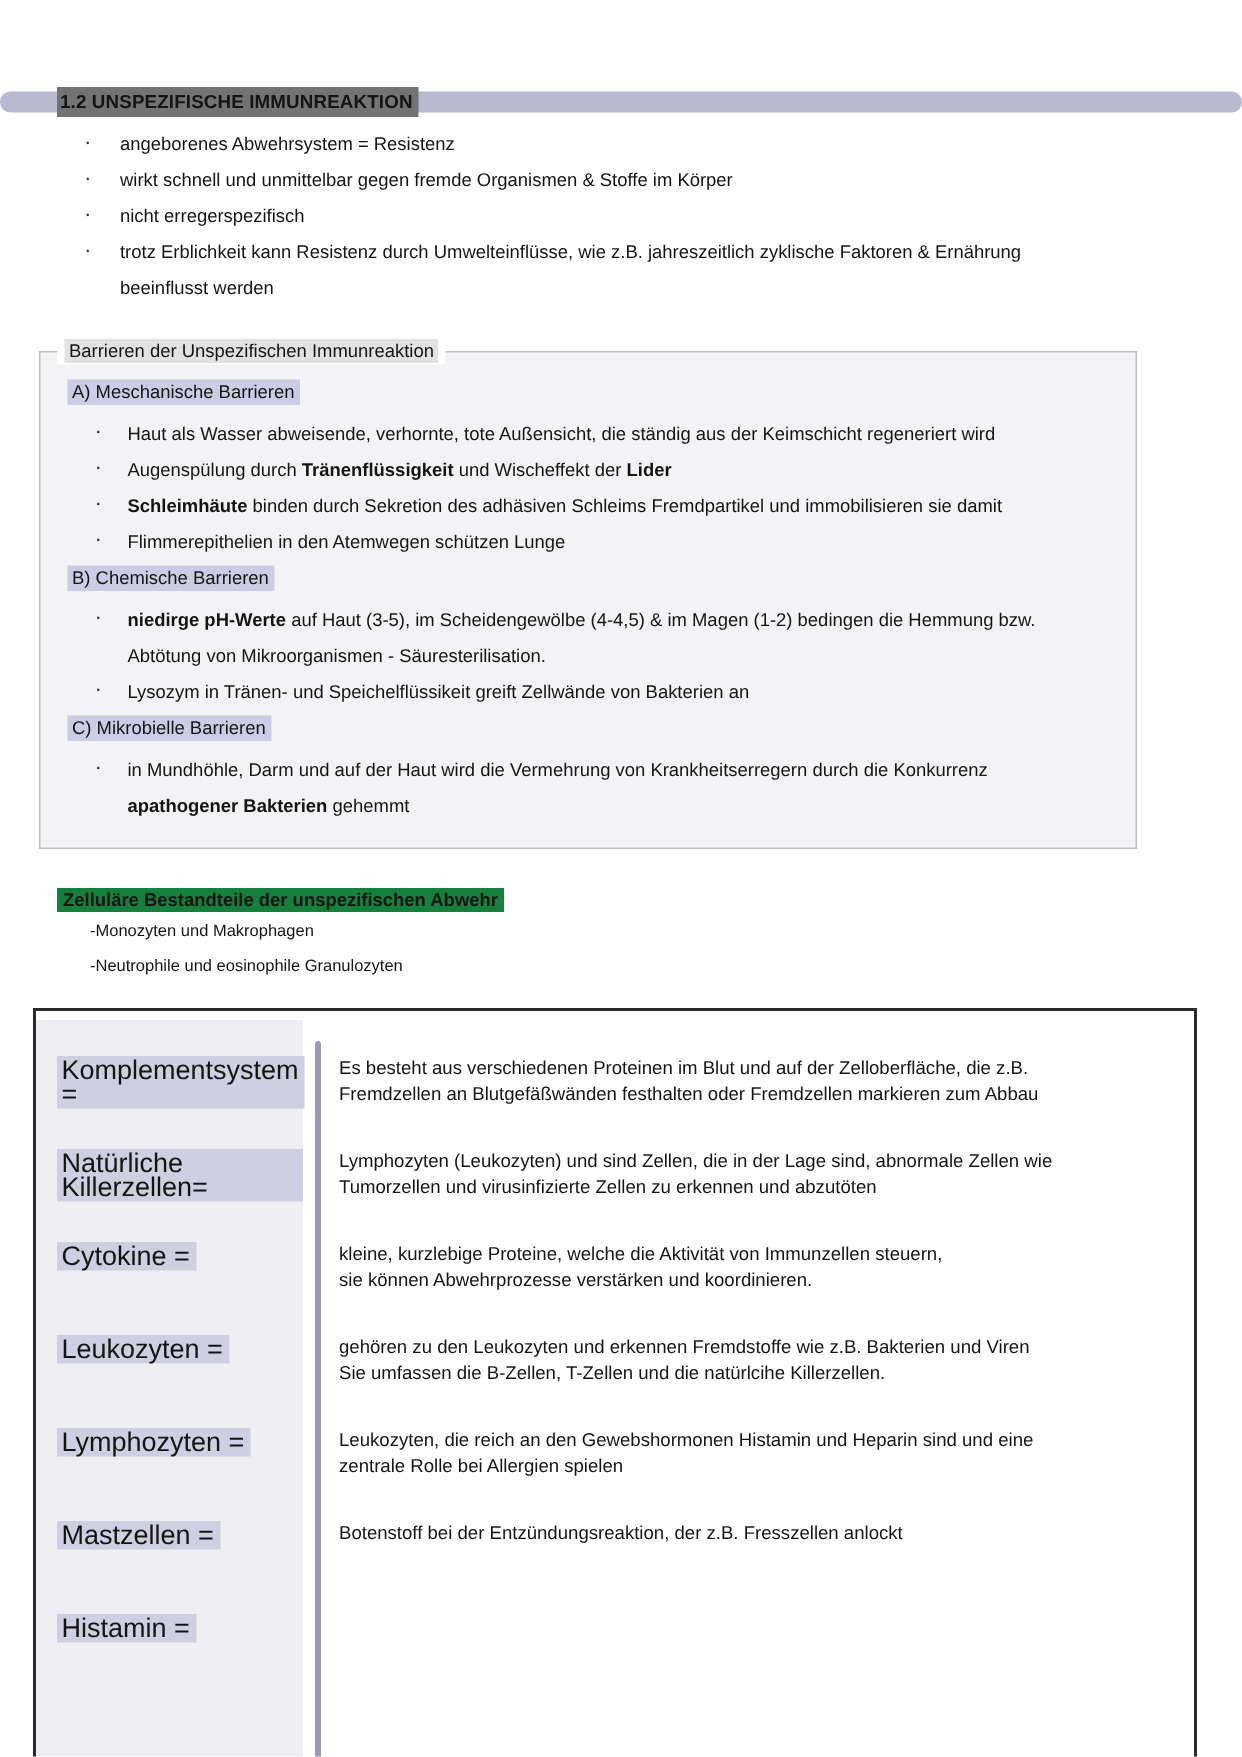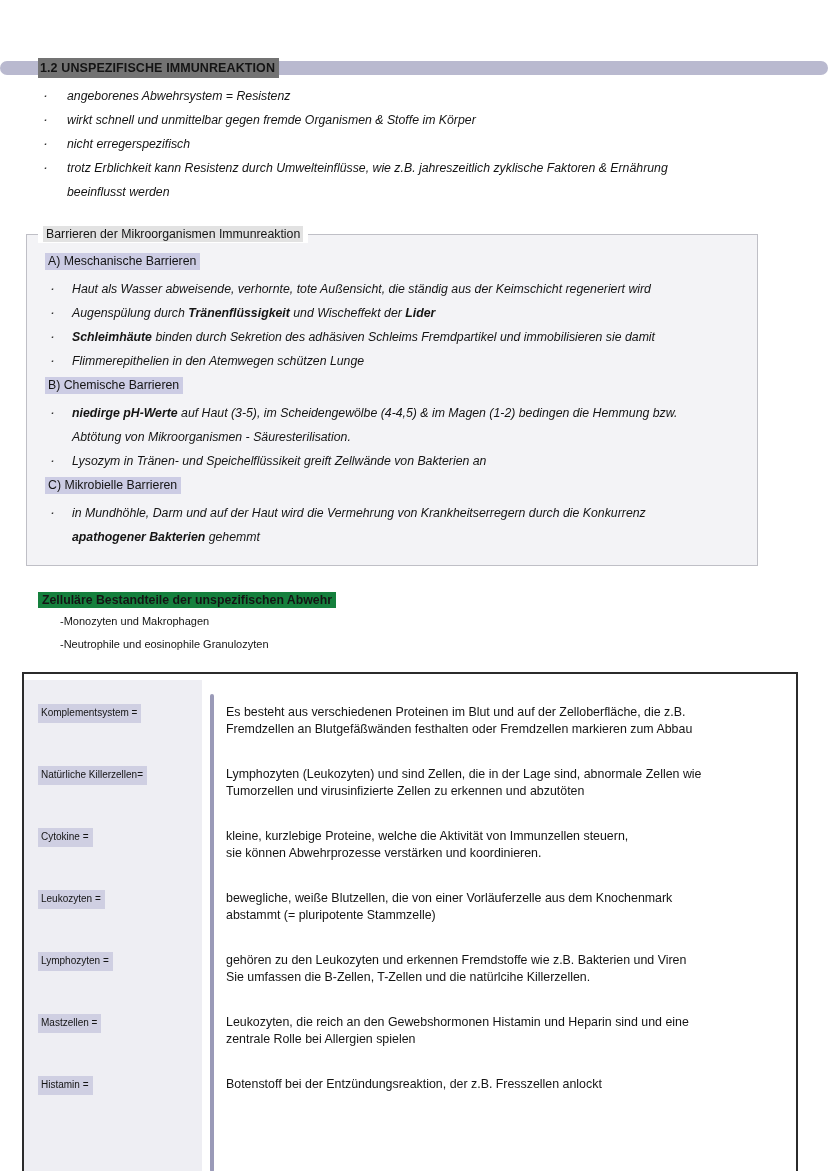--- a/index.html
+++ b/index.html
@@ -39,21 +39,21 @@
     background: #737373;
     padding: 0 4px 0 2px;
     font-size: 12.5px;
     font-weight: bold;
     letter-spacing: 0.1px;
     line-height: 20px;
     white-space: nowrap;
   }
 
   
-  .bullets { margin: 6px 0 0 1px; padding: 0; list-style: none; font-style: italic; }
+  .bullets { margin: 6px 0 0 14px; padding: 0; list-style: none; }
   .bullets li {
     position: relative;
     font-size: 12.3px;
     line-height: 24px;
     padding-left: 28px;
     margin-left: 38px;
   }
   .bullets li::before {
     content: "\00b7";
     position: absolute;
@@ -148,21 +148,21 @@
     flex: 0 0 4px;
     background: #9a9ab8;
     border-radius: 2px;
     margin: 14px 0 22px 8px;
   }
   .gl-col-defs {
     flex: 1 1 auto;
     padding: 10px 8px 8px 10px;
   }
   .gl-term {
-    font-size: 10px;
+    font-size: 18px;
     line-height: 16px;
     padding: 0 0 0 14px;
     display: flex;
     align-items: flex-start;
   }
   .gl-term span.hl {
     background: #cfcfe2;
     padding: 1px 4px 2px 3px;
     display: inline-block;
   }
@@ -183,21 +183,21 @@
 <ul class="bullets" id="intro-bullets">
     <li>angeborenes Abwehrsystem = Resistenz</li>
     <li>wirkt schnell und unmittelbar gegen fremde Organismen &amp; Stoffe im Körper</li>
     <li>nicht erregerspezifisch</li>
     <li>trotz Erblichkeit kann Resistenz durch Umwelteinflüsse, wie z.B. jahreszeitlich zyklische Faktoren &amp; Ernährung</li>
     <li class="nobullet">beeinflusst werden</li>
   </ul>
 
 <div class="barriers-wrap">
   <div class="barriers-legend">
-    <span class="hl">Barrieren der Mikroorganismen Immunreaktion</span>
+    <span class="hl">Barrieren der Unspezifischen Immunreaktion</span>
   </div>
   <div class="barriers-box" id="barriers-box">
       <div class="sub-head"><span class="hl">A) Meschanische Barrieren</span></div>
       <ul class="bullets">
         <li><span>Haut als Wasser abweisende, verhornte, tote Außensicht, die ständig aus der Keimschicht regeneriert wird</span></li>
         <li><span>Augenspülung durch </span><b>Tränenflüssigkeit</b><span> und Wischeffekt der </span><b>Lider</b></li>
         <li><b>Schleimhäute</b><span> binden durch Sekretion des adhäsiven Schleims Fremdpartikel und immobilisieren sie damit</span></li>
         <li><span>Flimmerepithelien in den Atemwegen schützen Lunge</span></li>
       </ul>
       <div class="sub-head"><span class="hl">B) Chemische Barrieren</span></div>
@@ -257,24 +257,20 @@
       </div>
       <div class="gl-def" style="height: 62px; padding-top: 14px;">
         <div>Lymphozyten (Leukozyten) und sind Zellen, die in der Lage sind, abnormale Zellen wie</div>
         <div>Tumorzellen und virusinfizierte Zellen zu erkennen und abzutöten</div>
       </div>
       <div class="gl-def" style="height: 62px; padding-top: 14px;">
         <div>kleine, kurzlebige Proteine, welche die Aktivität von Immunzellen steuern,</div>
         <div>sie können Abwehrprozesse verstärken und koordinieren.</div>
       </div>
       <div class="gl-def" style="height: 62px; padding-top: 14px;">
-        <div>bewegliche, weiße Blutzellen, die von einer Vorläuferzelle aus dem Knochenmark</div>
-        <div>abstammt (= pluripotente Stammzelle)</div>
-      </div>
-      <div class="gl-def" style="height: 62px; padding-top: 14px;">
         <div>gehören zu den Leukozyten und erkennen Fremdstoffe wie z.B. Bakterien und Viren</div>
         <div>Sie umfassen die B-Zellen, T-Zellen und die natürlcihe Killerzellen.</div>
       </div>
       <div class="gl-def" style="height: 62px; padding-top: 14px;">
         <div>Leukozyten, die reich an den Gewebshormonen Histamin und Heparin sind und eine</div>
         <div>zentrale Rolle bei Allergien spielen</div>
       </div>
       <div class="gl-def" style="height: 45px; padding-top: 14px;">
         <div>Botenstoff bei der Entzündungsreaktion, der z.B. Fresszellen anlockt</div>
       </div>

